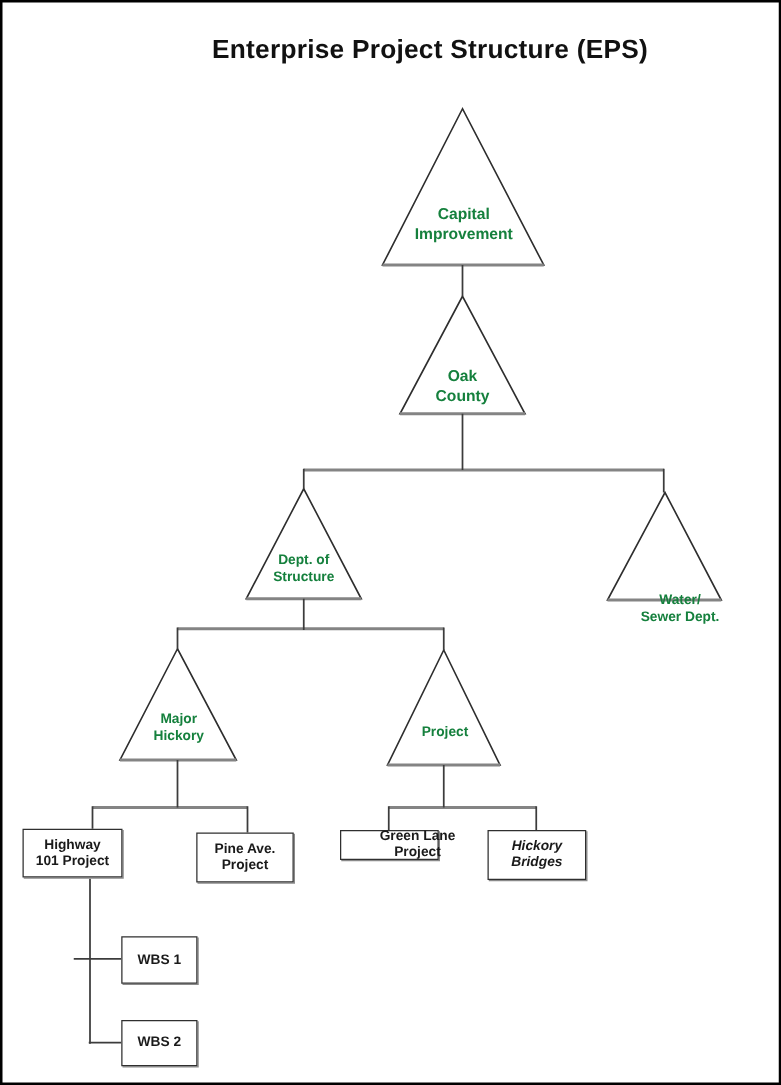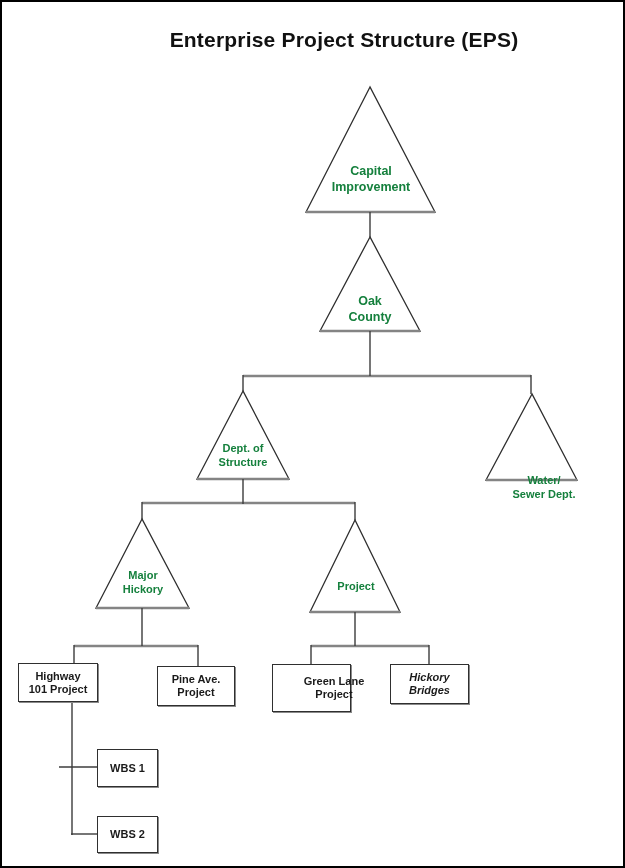--- a/index.html
+++ b/index.html
@@ -143,21 +143,21 @@
   </div>
 
   <div class="node-box" style="left:16px; top:661px; width:80px; height:39px;">
     <span>Highway</span>
     <span class="line2">101 Project</span>
   </div>
   <div class="node-box" style="left:155px; top:664px; width:78px; height:40px;">
     <span>Pine Ave.</span>
     <span class="line2">Project</span>
   </div>
-  <div class="node-box" style="left:270px; top:662px; width:79px; height:48px;padding-left:45px;">
+  <div class="node-box" style="left:270px; top:662px; width:79px; height:24px;padding-left:45px;">
     <span>Green Lane</span>
     <span class="line2">Project</span>
   </div>
   <div class="node-box" style="left:388px; top:662px; width:79px; height:40px;font-style:italic;">
     <span>Hickory</span>
     <span class="line2">Bridges</span>
   </div>
   <div class="node-box" style="left:95px; top:747px; width:61px; height:38px;">
     <span>WBS 1</span>
   </div>

